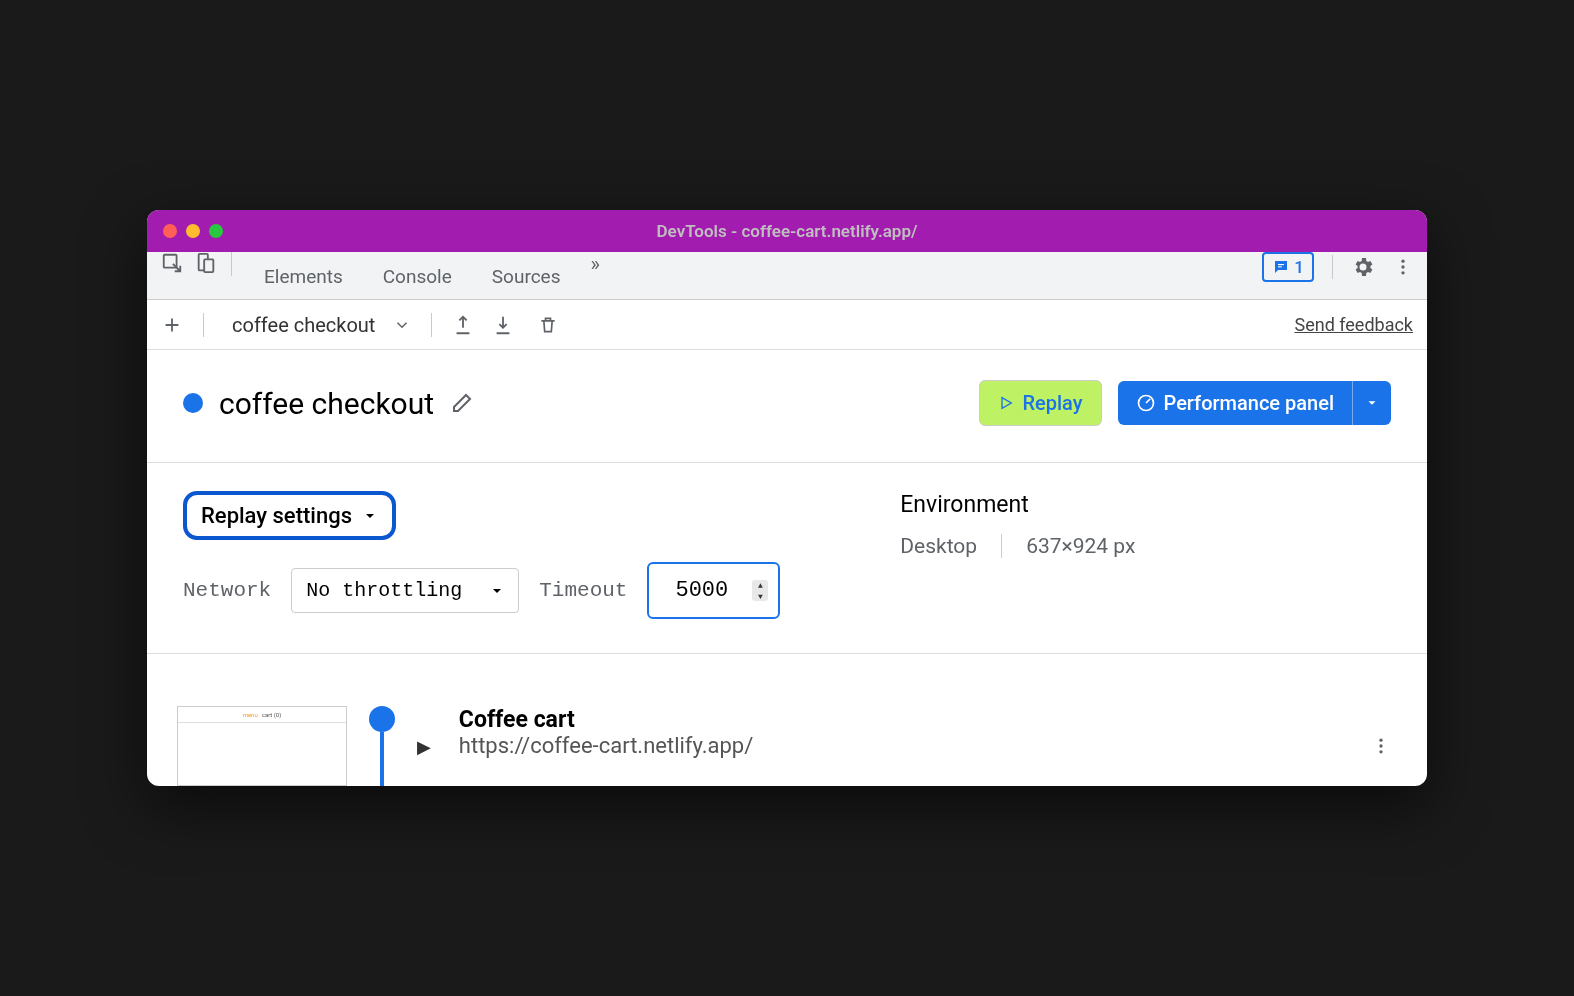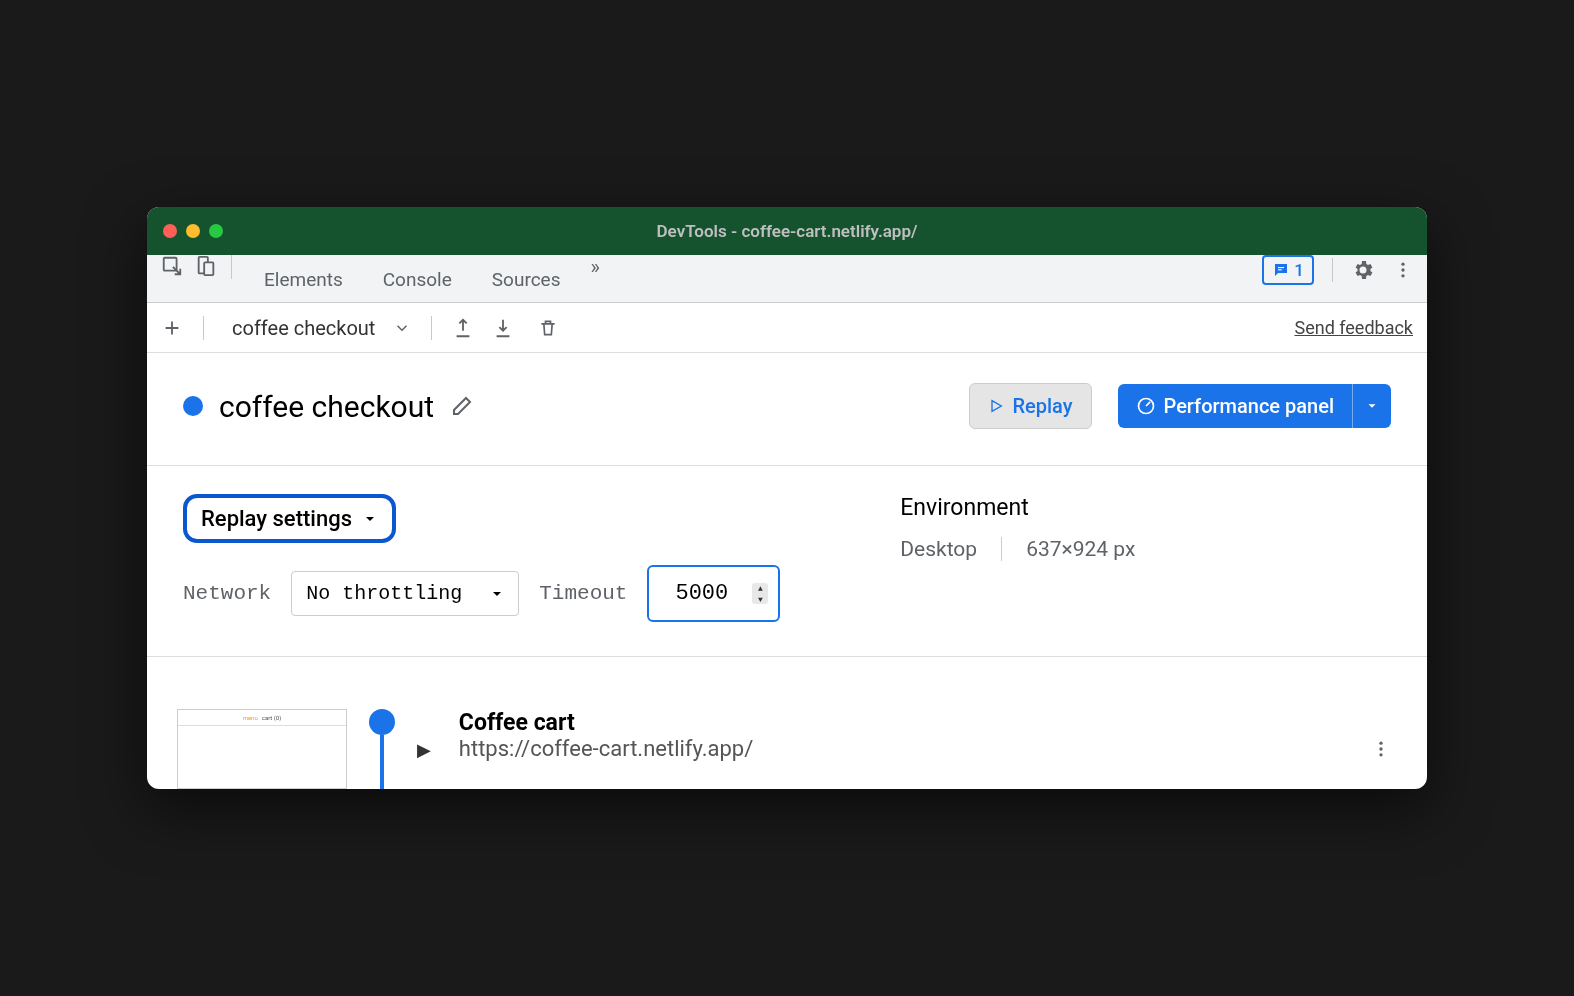--- a/index.html
+++ b/index.html
@@ -13,22 +13,22 @@
     justify-content: center;
   }
   .window {
     width: 1280px;
     background: #fff;
     border-radius: 12px;
     overflow: hidden;
     box-shadow: 0 20px 60px rgba(0,0,0,0.6);
   }
   .titlebar {
-    background: #14532d;
-    height: 48px;
+    background: #a21caf;
+    height: 42px;
     display: flex;
     align-items: center;
     padding: 0 16px;
     position: relative;
   }
   .traffic-lights { display: flex; gap: 9px; }
   .tl { width: 14px; height: 14px; border-radius: 50%; }
   .tl.red { background: #ff5f57; }
   .tl.yellow { background: #febc2e; }
   .tl.green { background: #28c840; }
@@ -114,21 +114,21 @@
   .h-title { font-size: 30px; }
   .btn {
     border: 1px solid #ccc;
     border-radius: 6px;
     padding: 10px 18px;
     font-size: 20px;
     display: inline-flex;
     align-items: center;
     gap: 8px;
     cursor: pointer;
-    background: #e5e5e5;
+    background: #bef264;
   }
   .btn.blue { color: #1a73e8; font-weight: 500; }
   .btn.primary {
     background: #1a73e8;
     color: #fff;
     border: none;
     font-weight: 500;
     border-top-right-radius: 0;
     border-bottom-right-radius: 0;
   }
@@ -324,21 +324,21 @@
           <path d="M4 20h4L20 8l-4-4L4 16v4z"></path>
         </svg>
     </span>
     <div style="flex:1"></div>
     <div class="btn blue">
       <svg width="16" height="16" viewBox="0 0 24 24" fill="none" stroke="#1a73e8" stroke-width="2">
           <path d="M6 4l14 8-14 8V4z"></path>
         </svg>
       <span>Replay</span>
     </div>
-    <div style="display:flex;margin-left:10px">
+    <div style="display:flex;">
       <div class="btn primary">
         <svg width="20" height="20" viewBox="0 0 24 24" fill="none" stroke="#fff" stroke-width="2">
             <circle cx="12" cy="12" r="9"></circle>
             <path d="M12 12l5-5M8 12h0M12 7h0M16 12h0"></path>
           </svg>
         <span>Performance panel</span>
       </div>
       <div class="btn dropdown-caret">
         <svg width="14" height="14" viewBox="0 0 24 24" fill="#fff">
             <path d="M6 9l6 6 6-6z"></path>

